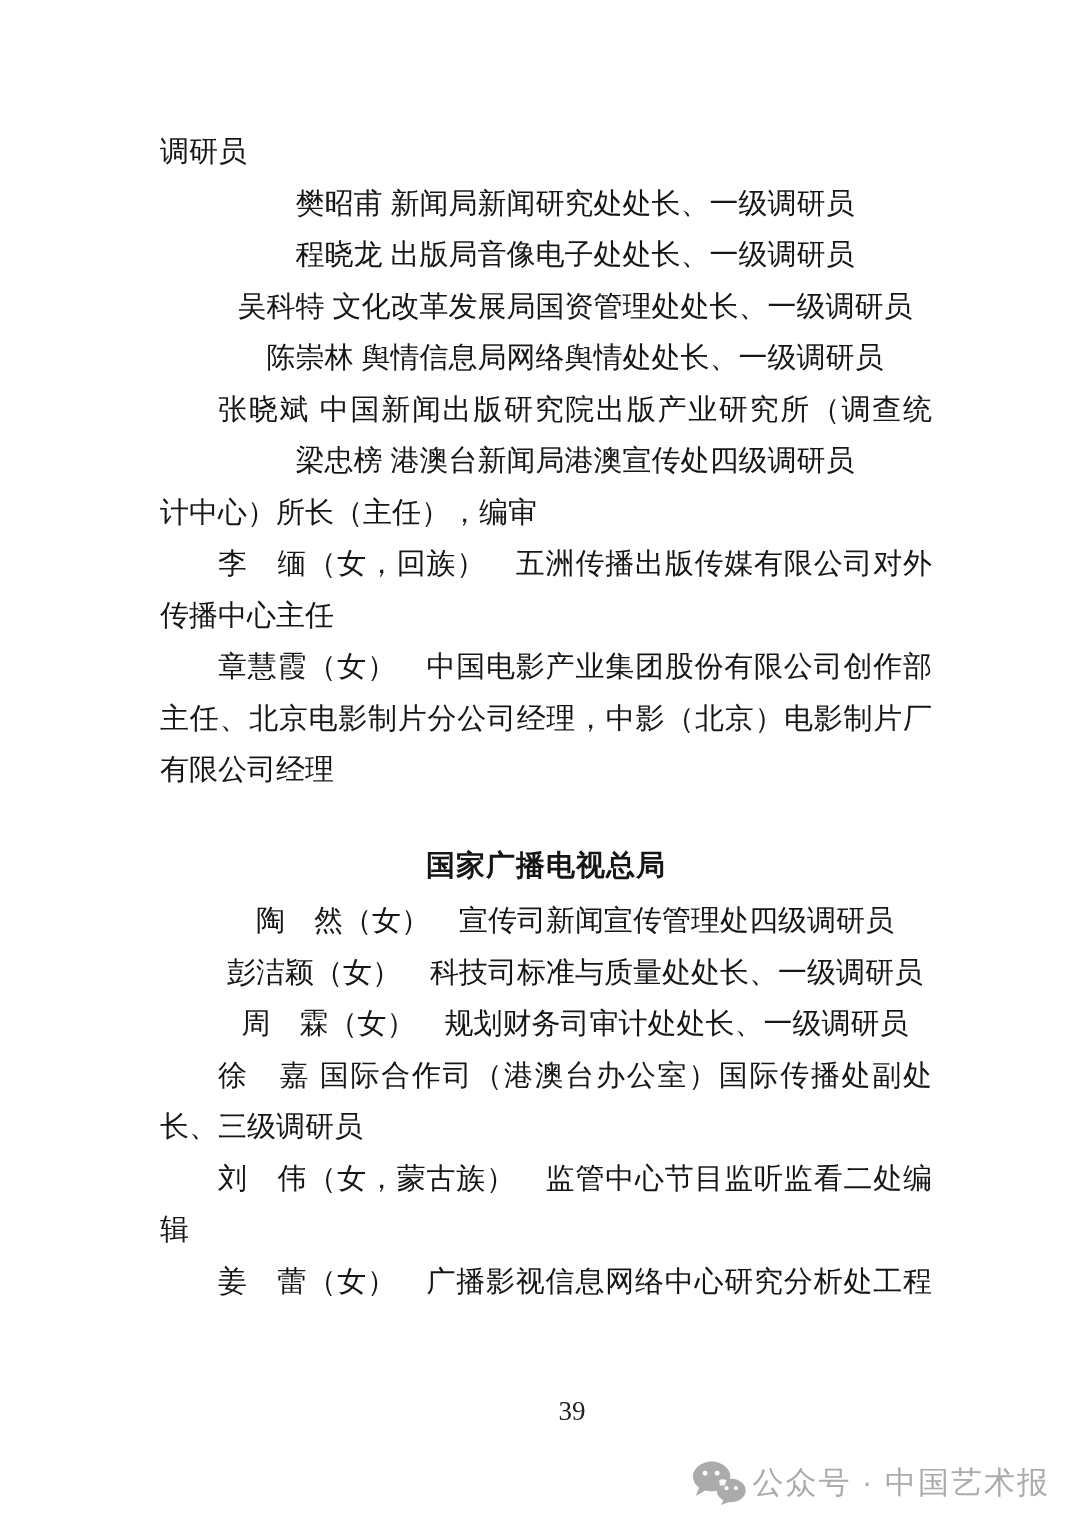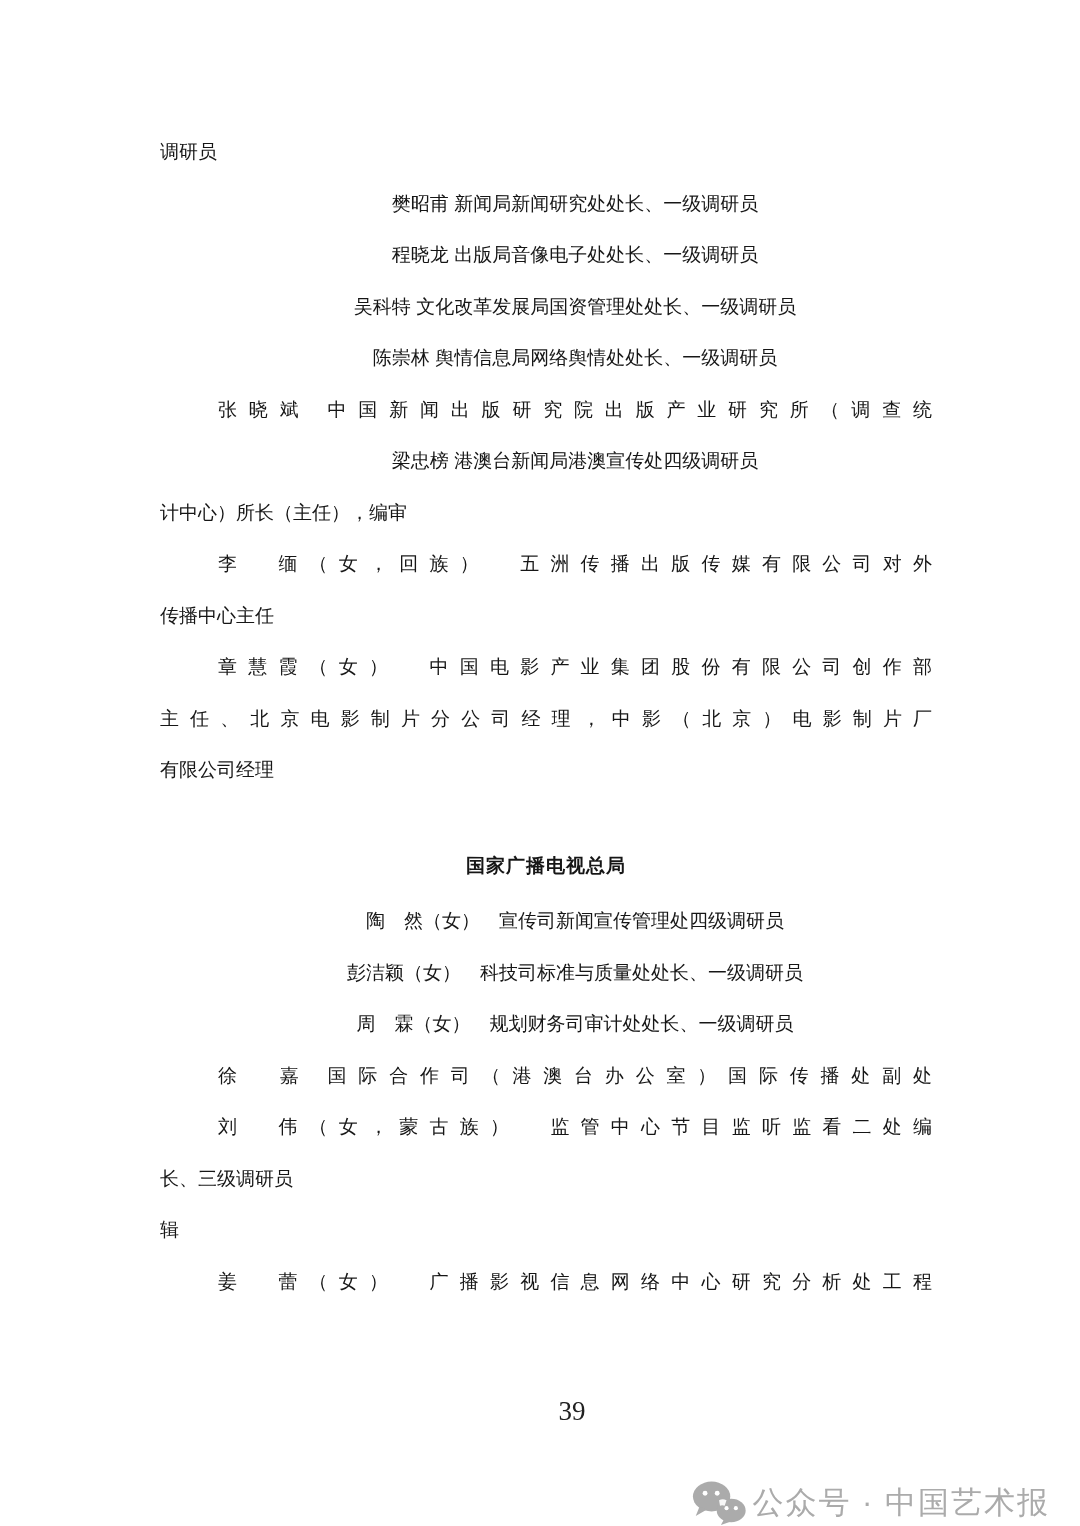--- a/index.html
+++ b/index.html
@@ -13,21 +13,21 @@
     position: relative;
     overflow: hidden;
     font-family: "Liberation Sans", sans-serif;
     color: #161616;
   }
   .doc {
     position: absolute;
     left: 160px;
     top: 126px;
     width: 772px;
-    font-size: 19px;
+    font-size: 29px;
     line-height: 51.5px;
   }
   .line {
     white-space: nowrap;
     text-align: left;
   }
   .line.indent {
     padding-left: 58px; 
     text-align: center;
   }
@@ -59,21 +59,20 @@
   .watermark {
     position: absolute;
     top: 1460px;
     right: 30px;
     display: flex;
     align-items: center;
     gap: 4px;
     color: #ababab;
     font-size: 31px;
     letter-spacing: 2px;
-    margin-top: 20px;
   }
   .wm-icon {
     width: 56px;
     height: 46px;
     flex: 0 0 auto;
   }
 </style>
 </head>
 <body>
 
@@ -89,22 +88,22 @@
     <div class="line indent fill">李　缅（女，回族）　五洲传播出版传媒有限公司对外</div>
     <div class="line">传播中心主任</div>
     <div class="line indent fill">章慧霞（女）　中国电影产业集团股份有限公司创作部</div>
     <div class="line fill">主任、北京电影制片分公司经理，中影（北京）电影制片厂</div>
     <div class="line">有限公司经理</div>
     <div class="line heading">国家广播电视总局</div>
     <div class="line indent">陶　然（女）　宣传司新闻宣传管理处四级调研员</div>
     <div class="line indent">彭洁颖（女）　科技司标准与质量处处长、一级调研员</div>
     <div class="line indent">周　霖（女）　规划财务司审计处处长、一级调研员</div>
     <div class="line indent fill">徐　嘉 国际合作司（港澳台办公室）国际传播处副处</div>
+    <div class="line">长、三级调研员</div>
     <div class="line indent fill">刘　伟（女，蒙古族）　监管中心节目监听监看二处编</div>
-    <div class="line">长、三级调研员</div>
     <div class="line">辑</div>
     <div class="line indent fill">姜　蕾（女）　广播影视信息网络中心研究分析处工程</div>
   </main>
 
 <div class="pageno">39</div>
 
 <div class="watermark">
   <svg class="wm-icon" viewBox="0 0 60 48" xmlns="http://www.w3.org/2000/svg" aria-hidden="true">
 
     <ellipse cx="21" cy="17" rx="20" ry="16" fill="#ababab"></ellipse>

